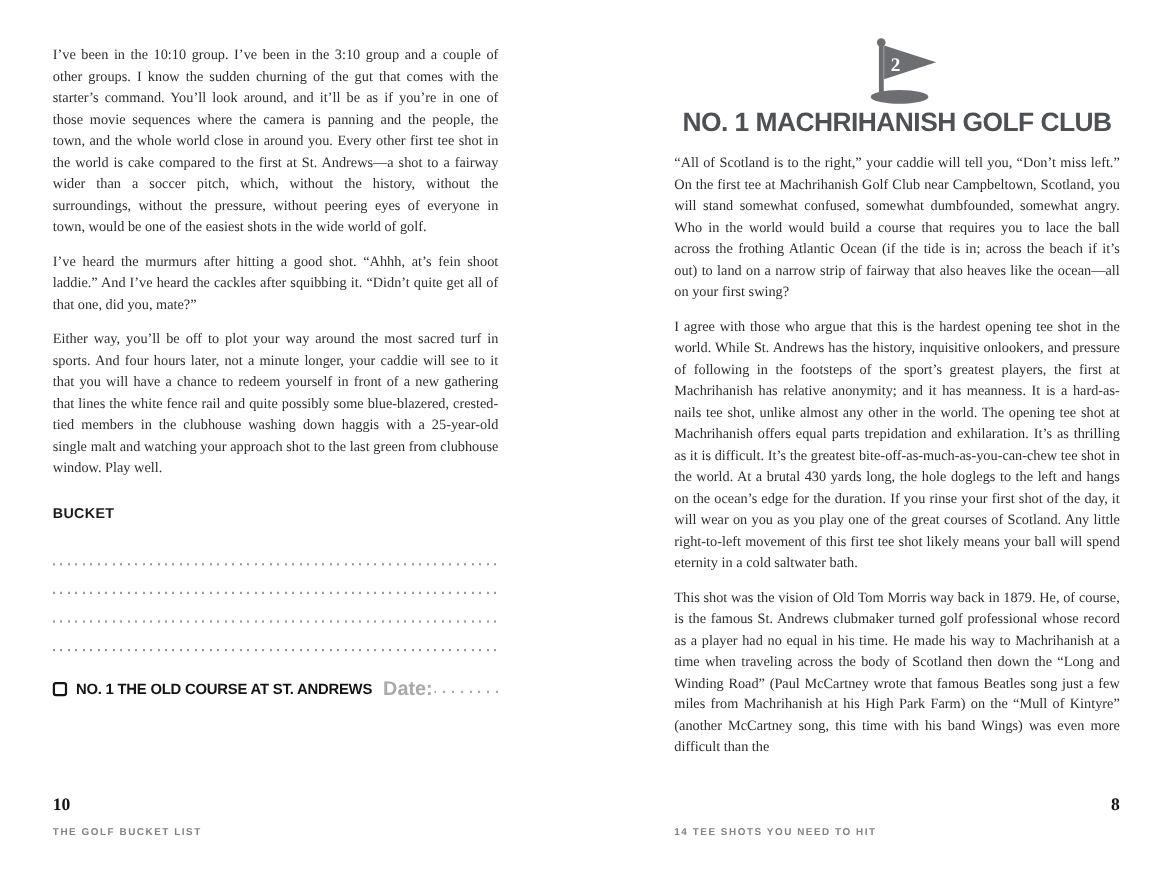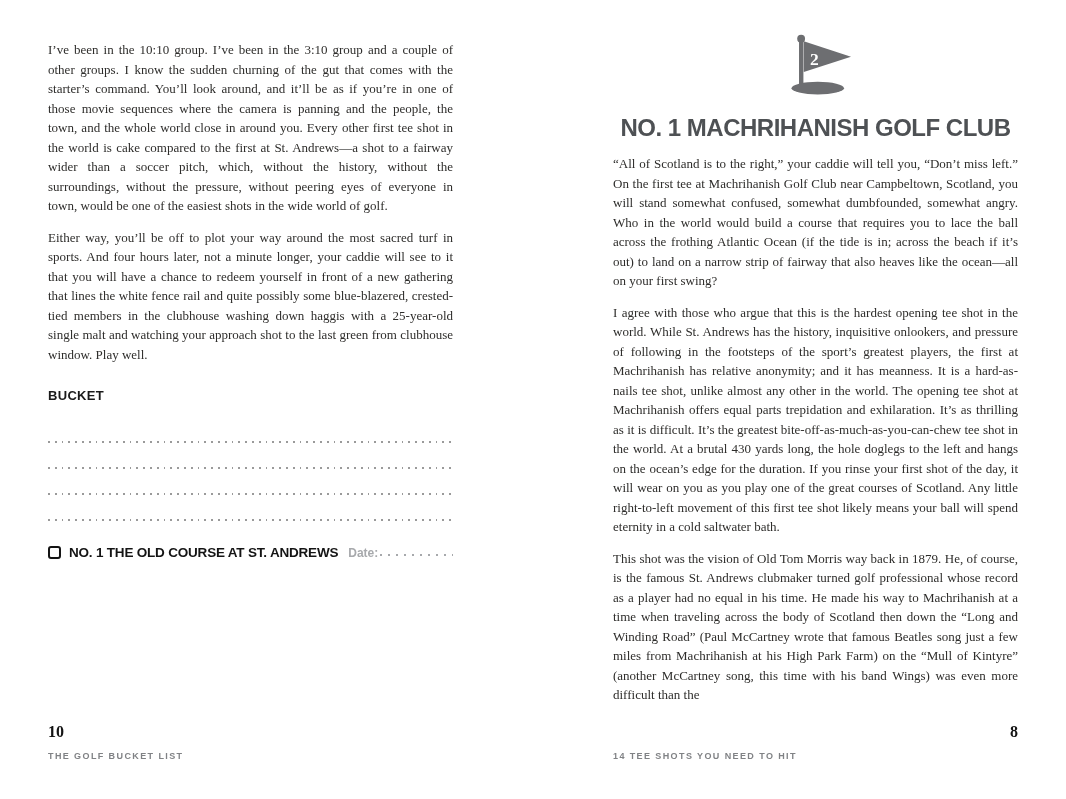--- a/index.html
+++ b/index.html
@@ -22,21 +22,21 @@
   
   .chapter-header { text-align: center; }
   .flag-wrap { display: flex; justify-content: center; }
   .chapter-title {
     font-family: "Liberation Sans", sans-serif;
     font-weight: bold;
     font-size: 24px;
     line-height: 26px;
     letter-spacing: -0.5px;
     color: #4e5154;
-    margin-top: 19px;
+    margin-top: 3px;
     white-space: nowrap;
   }
   .page-right .body-copy { margin-top: 13px; }
 
   
   .notes-heading {
     font-family: "Liberation Sans", sans-serif;
     font-weight: bold;
     font-size: 13px;
     letter-spacing: 0.3px;
@@ -67,21 +67,21 @@
     font-family: "Liberation Sans", sans-serif;
     font-weight: bold;
     font-size: 13.5px;
     letter-spacing: -0.2px;
     color: #141414;
     white-space: nowrap;
   }
   .date-label {
     font-family: "Liberation Sans", sans-serif;
     font-weight: bold;
-    font-size: 12px;
+    font-size: 18px;
     color: #a7a9ac;
     margin-left: 10px;
     white-space: nowrap;
   }
   .date-leader {
     flex: 1;
     height: 2px;
     margin-left: 2px;
     align-self: center;
     margin-top: 5px;
@@ -116,20 +116,21 @@
     font-family: "Liberation Serif", serif;
     font-weight: bold;
   }
 </style>
 </head>
 <body>
 
 <div class="page page-left">
   <div class="body-copy">
     <p>I’ve been in the 10:10 group. I’ve been in the 3:10 group and a couple of other groups. I know the sudden churning of the gut that comes with the starter’s command. You’ll look around, and it’ll be as if you’re in one of those movie sequences where the camera is panning and the people, the town, and the whole world close in around you. Every other first tee shot in the world is cake compared to the first at St. Andrews—a shot to a fairway wider than a soccer pitch, which, without the history, without the surroundings, without the pressure, without peering eyes of everyone in town, would be one of the easiest shots in the wide world of golf.</p>
+    <p>I’ve heard the murmurs after hitting a good shot. “Ahhh, at’s fein shoot laddie.” And I’ve heard the cackles after squibbing it. “Didn’t quite get all of that one, did you, mate?”</p>
     <p>Either way, you’ll be off to plot your way around the most sacred turf in sports. And four hours later, not a minute longer, your caddie will see to it that you will have a chance to redeem yourself in front of a new gathering that lines the white fence rail and quite possibly some blue-blazered, crested-tied members in the clubhouse washing down haggis with a 25-year-old single malt and watching your approach shot to the last green from clubhouse window. Play well.</p>
   </div>
 
   <div class="notes-heading">BUCKET</div>
 
   <div class="notes-lines">
     <div class="notes-line"></div>
     <div class="notes-line"></div>
     <div class="notes-line"></div>
     <div class="notes-line"></div>

